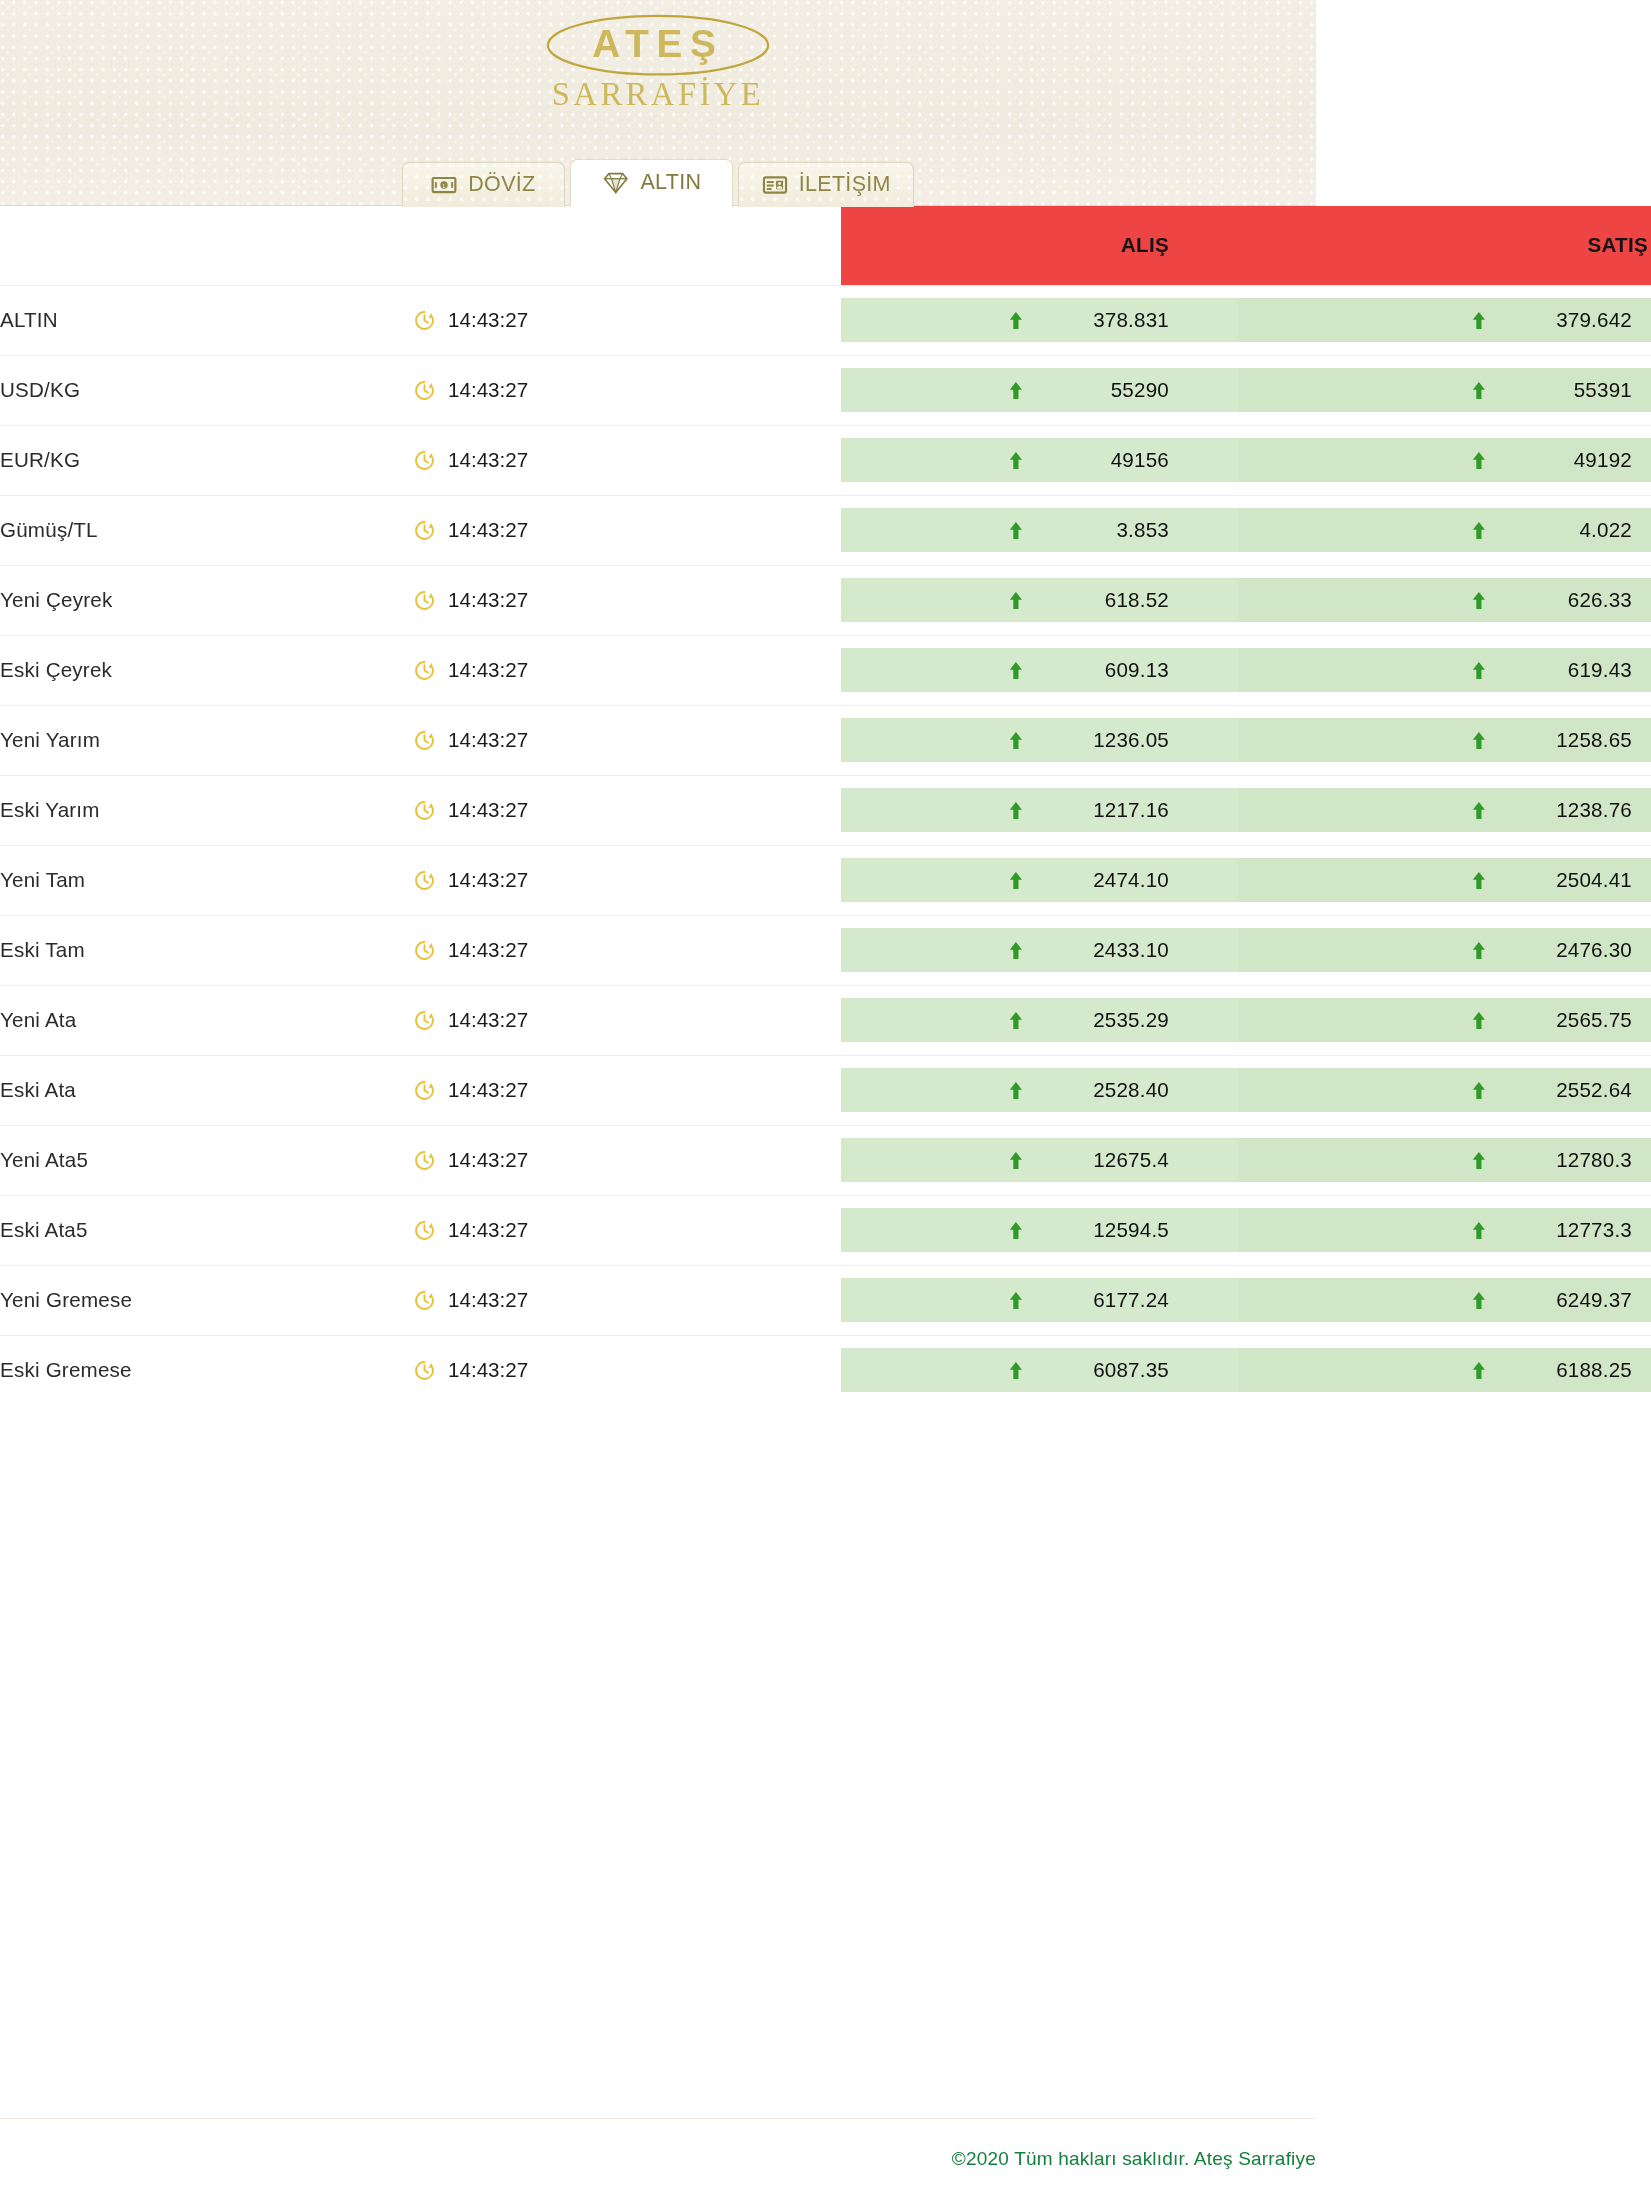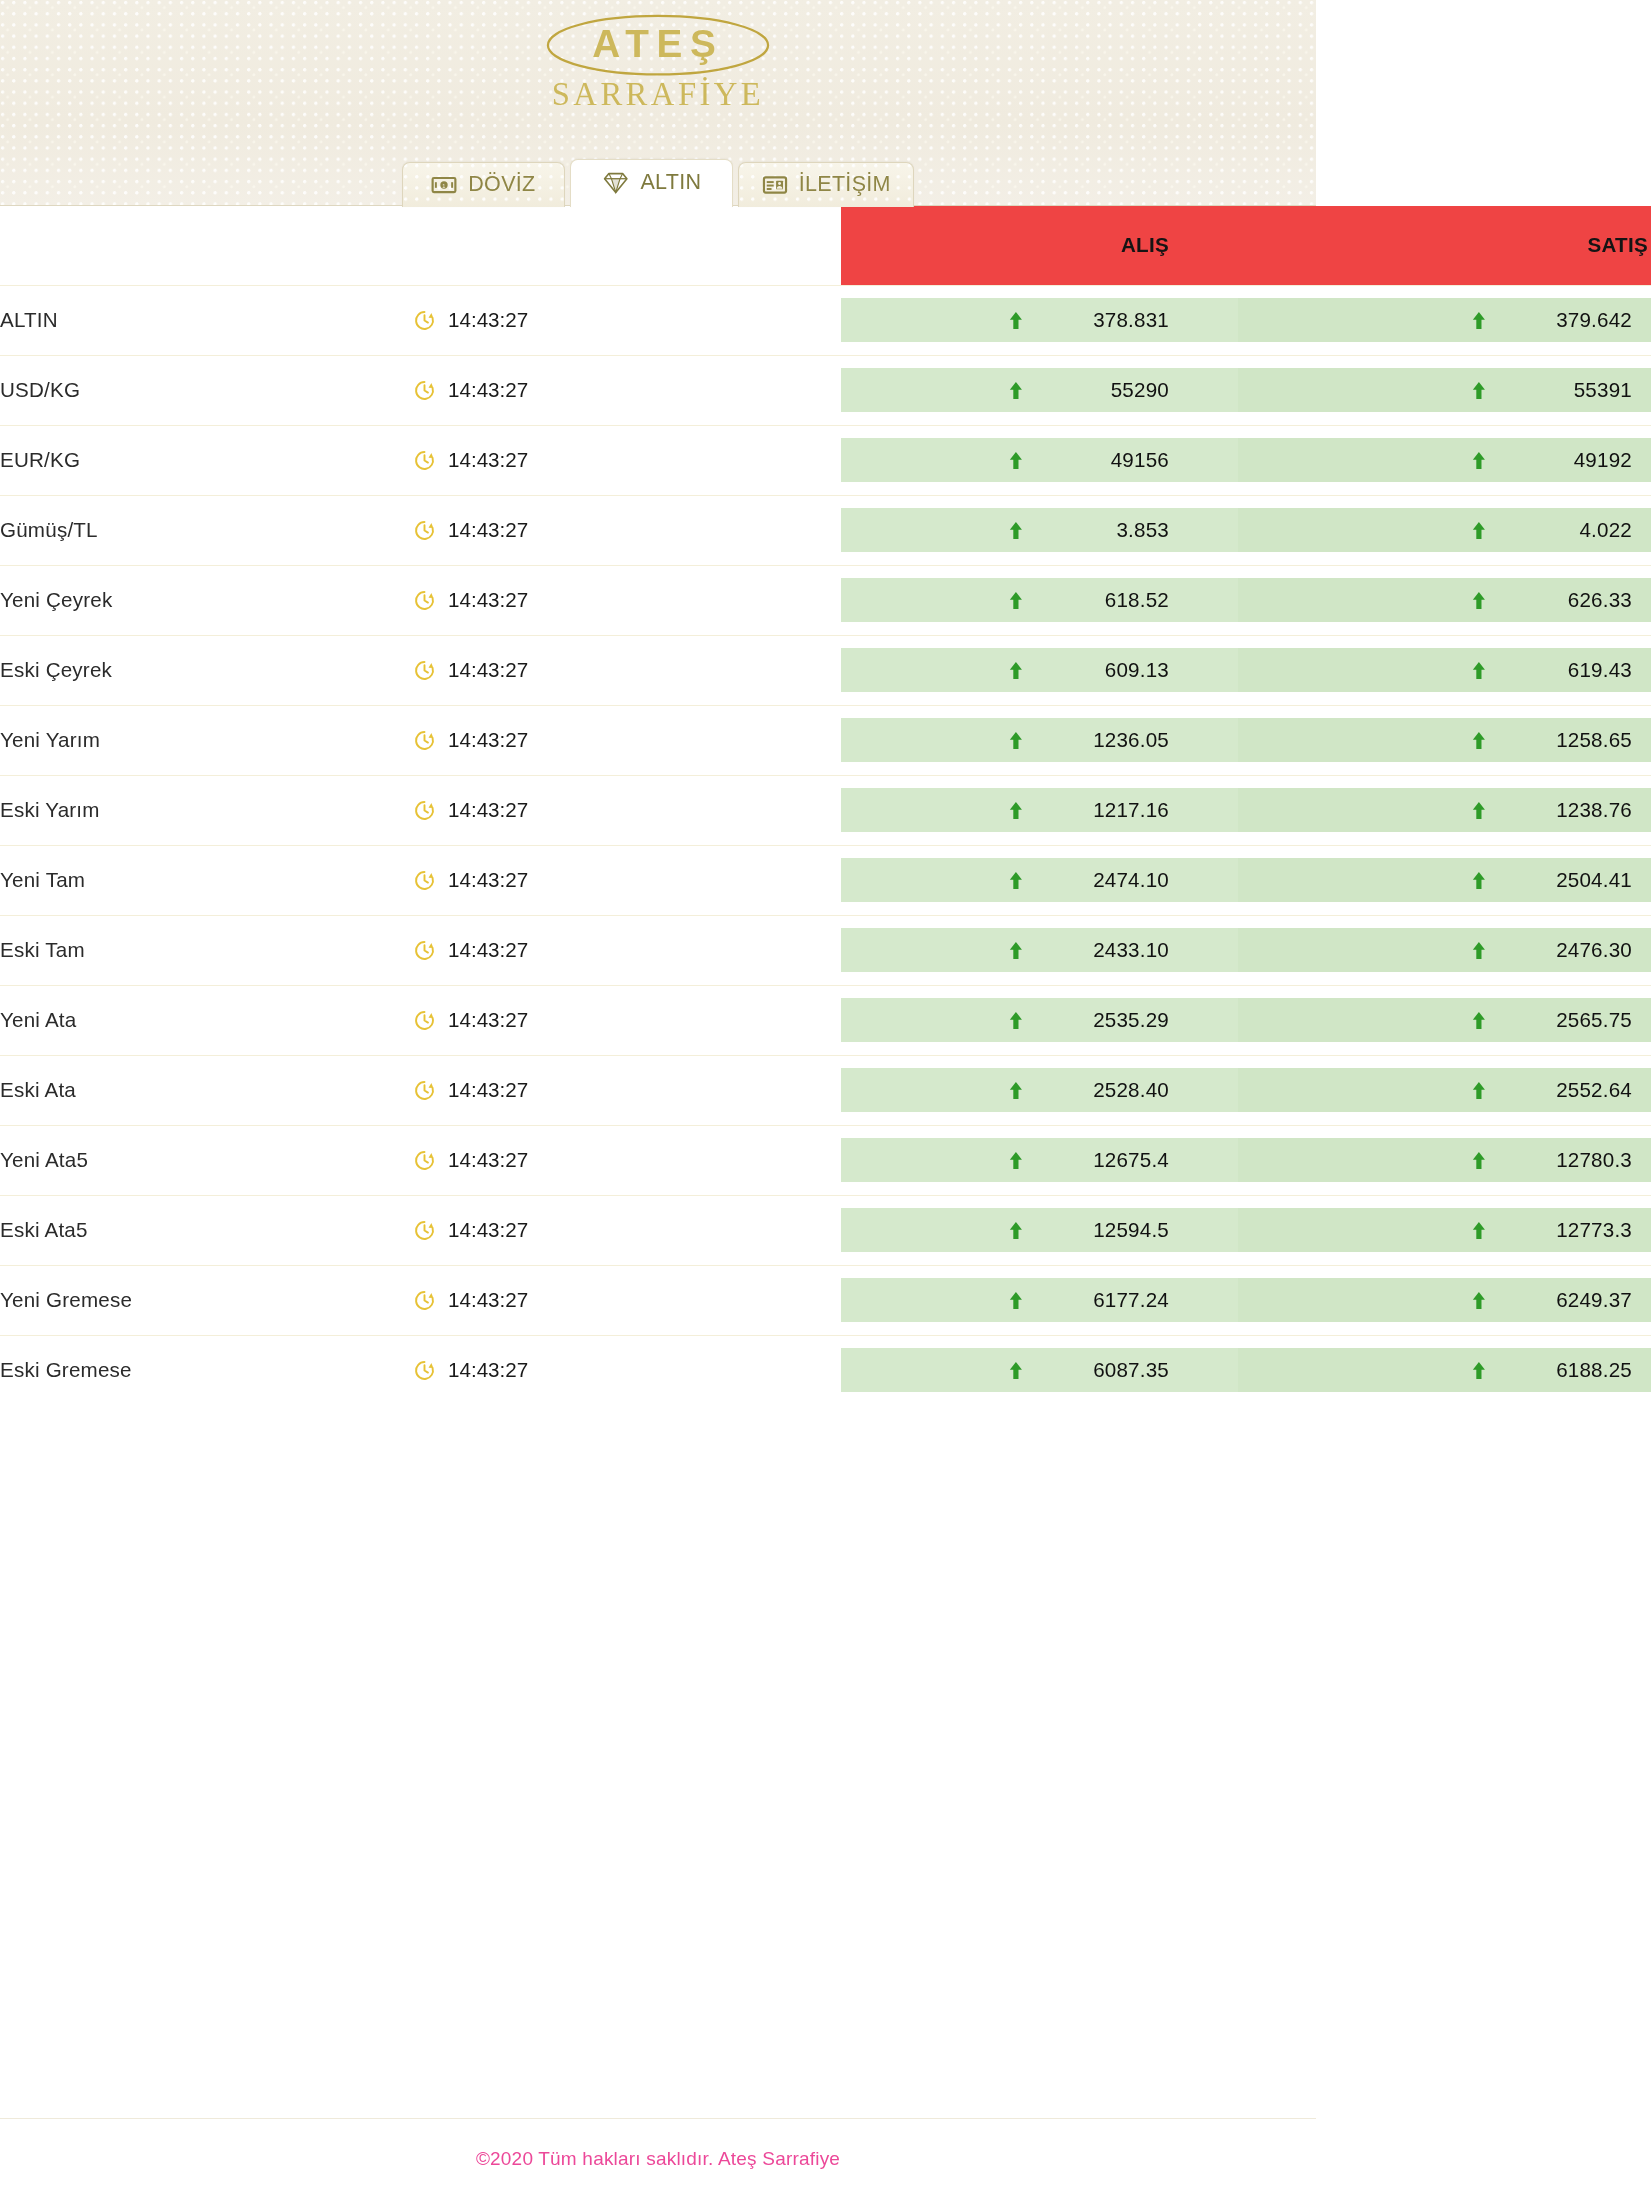--- a/index.html
+++ b/index.html
@@ -204,23 +204,24 @@
   
   .footer {
     width: 100%;
     border-top: 0.9px solid #efeada;
     padding: 29px 0 22.4px;
     text-align: center;
     background: #ffffff;
   }
   .footer-line1 {
     font-size: 19px;
-    color: #ec4899;
+    color: #15803d;
     letter-spacing: 0.2px;
     margin-bottom: 10.3px;
+    text-align: right;
   }
   .footer-line2 {
     font-size: 17px;
     color: #b8b8b8;
     letter-spacing: 0.1px;
   }
   .footer-brand {
     color: #3c3c3c;
     font-weight: 700;
   }

